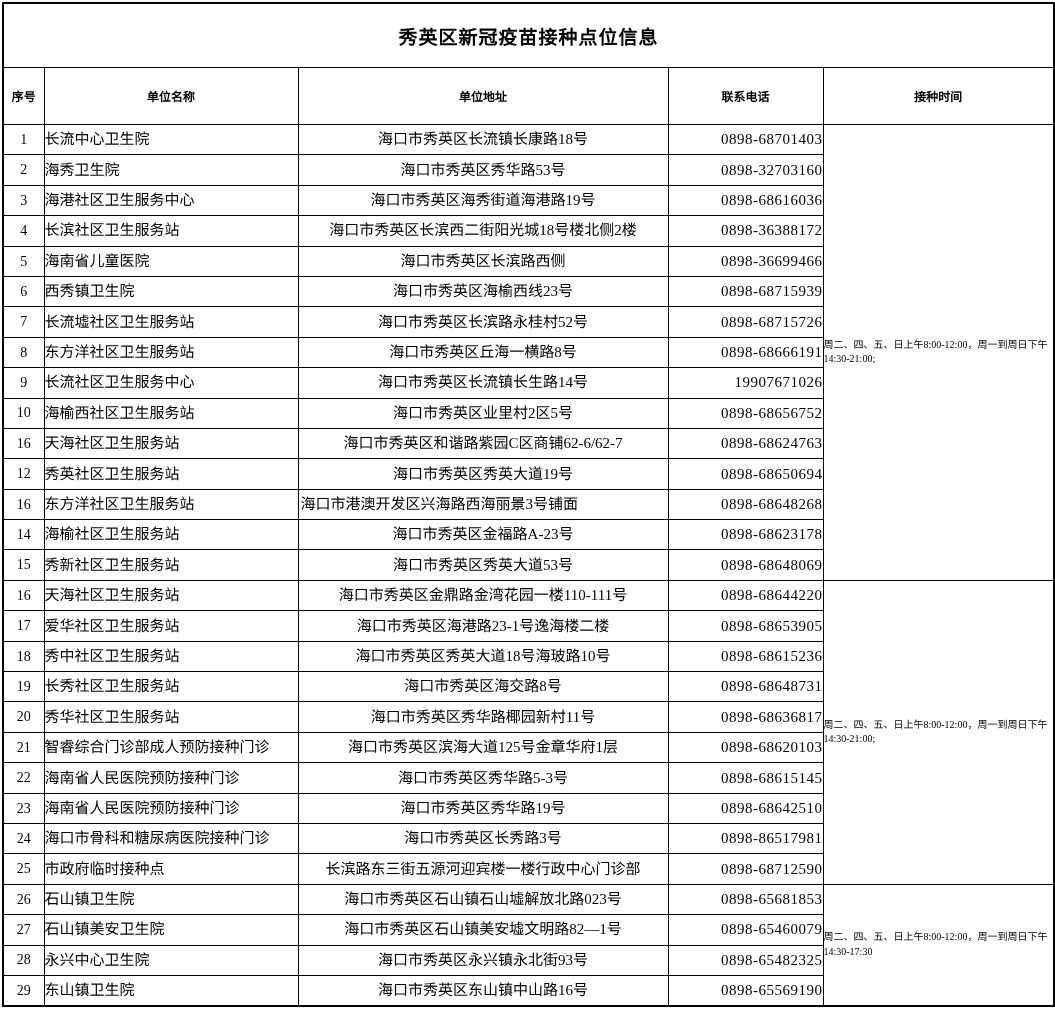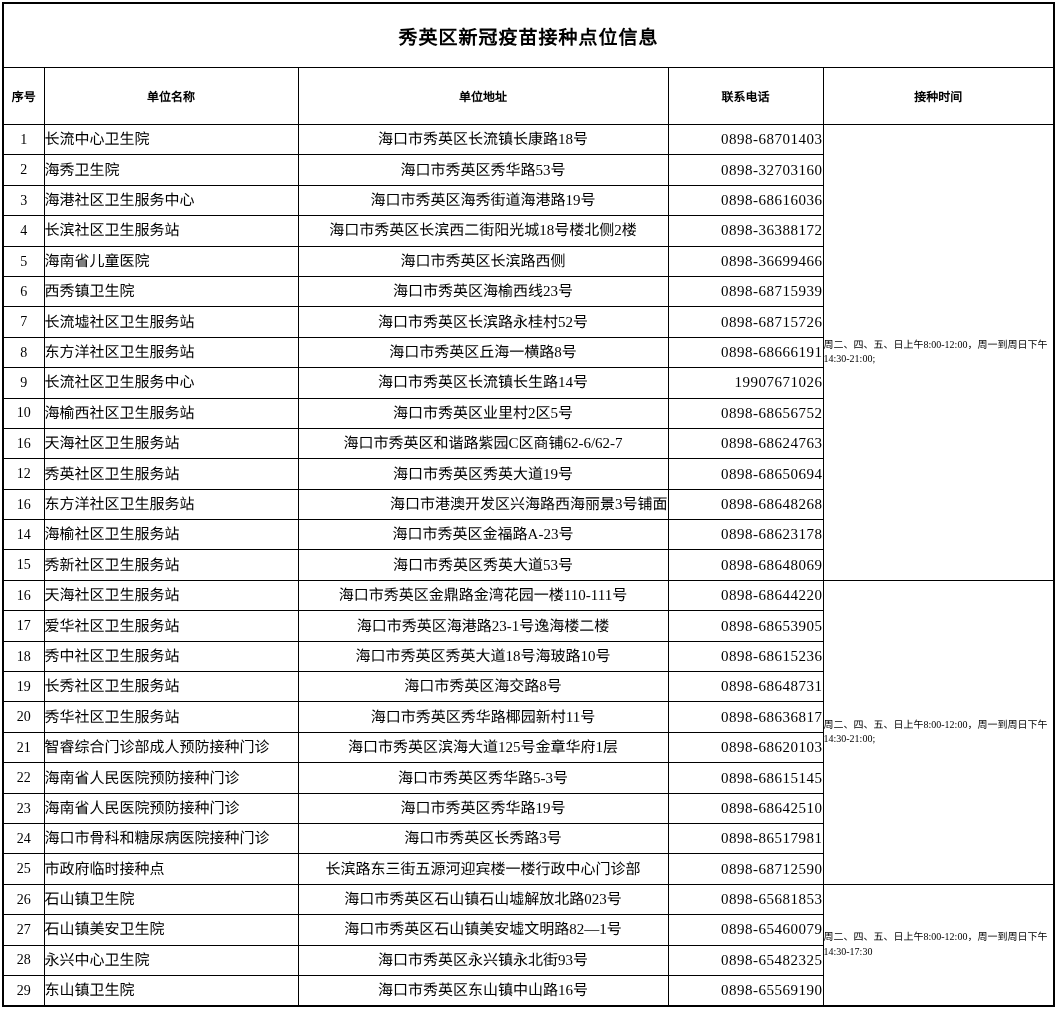--- a/index.html
+++ b/index.html
@@ -48,21 +48,21 @@
     height: 30.4px;
   }
   tbody td {
     font-size: 15px;
     vertical-align: middle;
     line-height: 1.25;
   }
   td.c-no     { text-align: center; font-size: 14px; }
   td.c-name   { text-align: left; }
   td.c-addr   { text-align: center; padding-left: 4px; padding-right: 2px; }
-  td.c-addr.center { text-align: right; padding-left: 10px; }
+  td.c-addr.center { text-align: left; padding-left: 2px; }
   td.c-phone  { text-align: right; letter-spacing: 0.5px; }
   td.c-time   {
     padding: 0 10px;
     font-size: 10px;
     line-height: 1.45;
   }
 </style>
 </head>
 <body>
 

